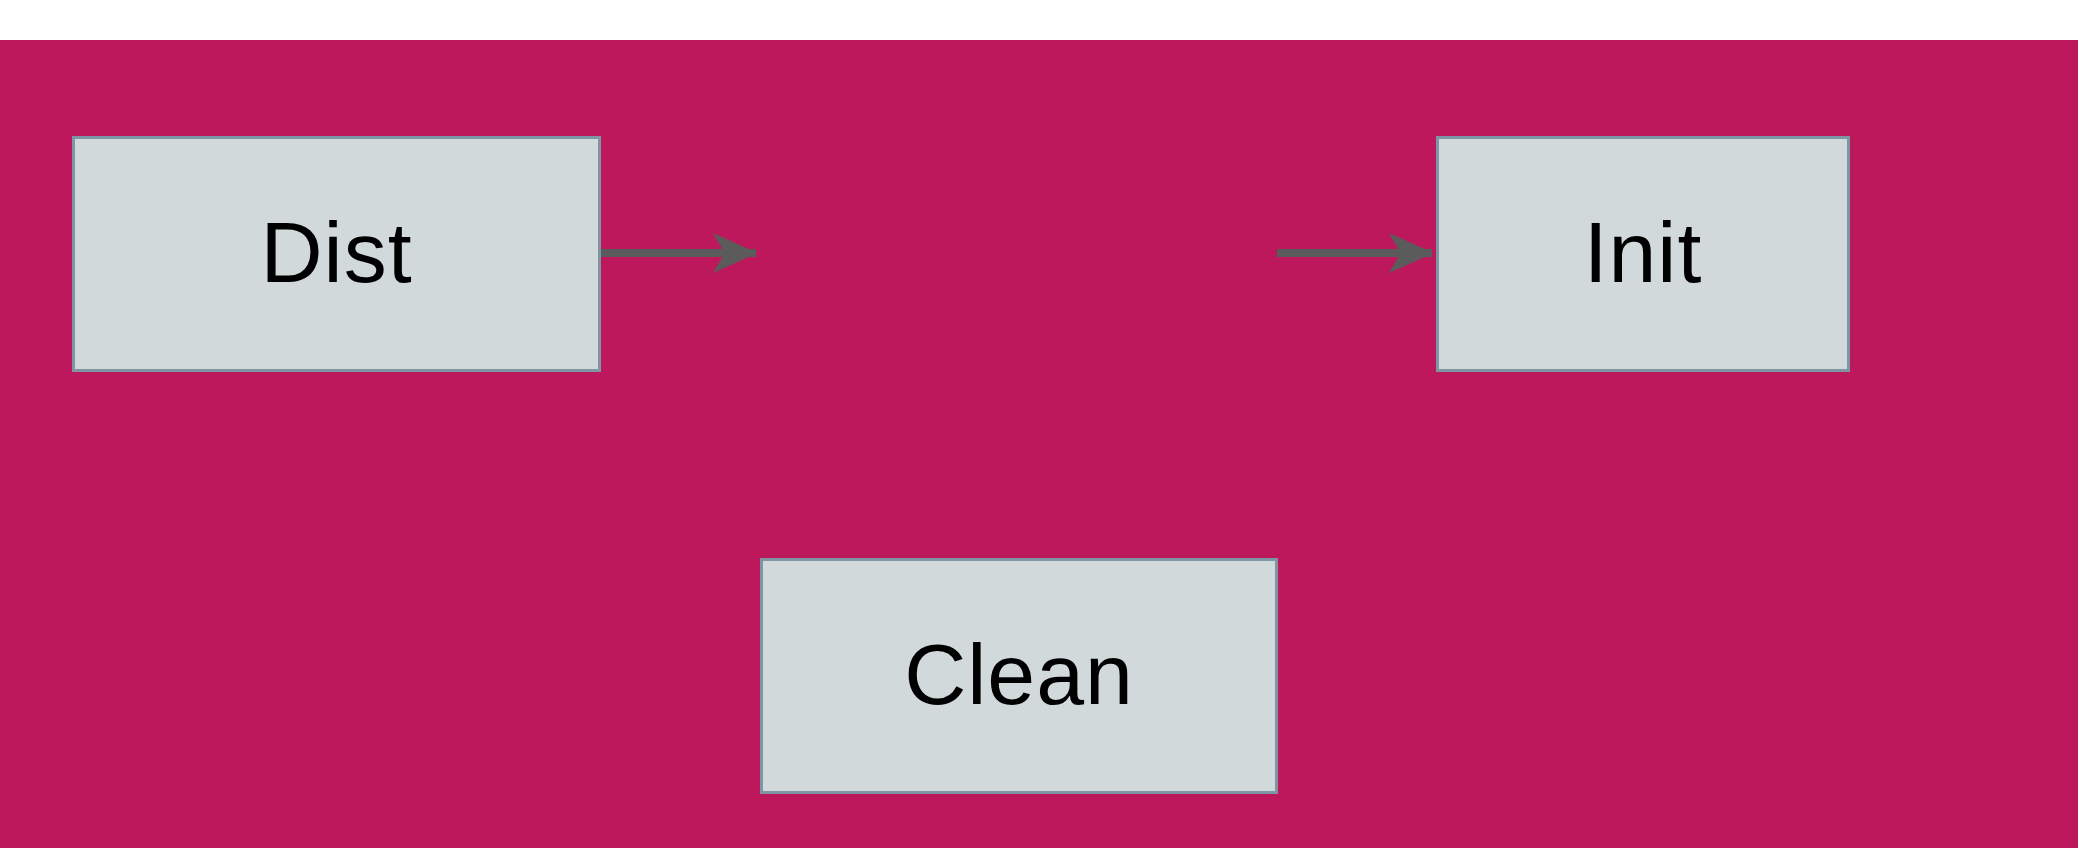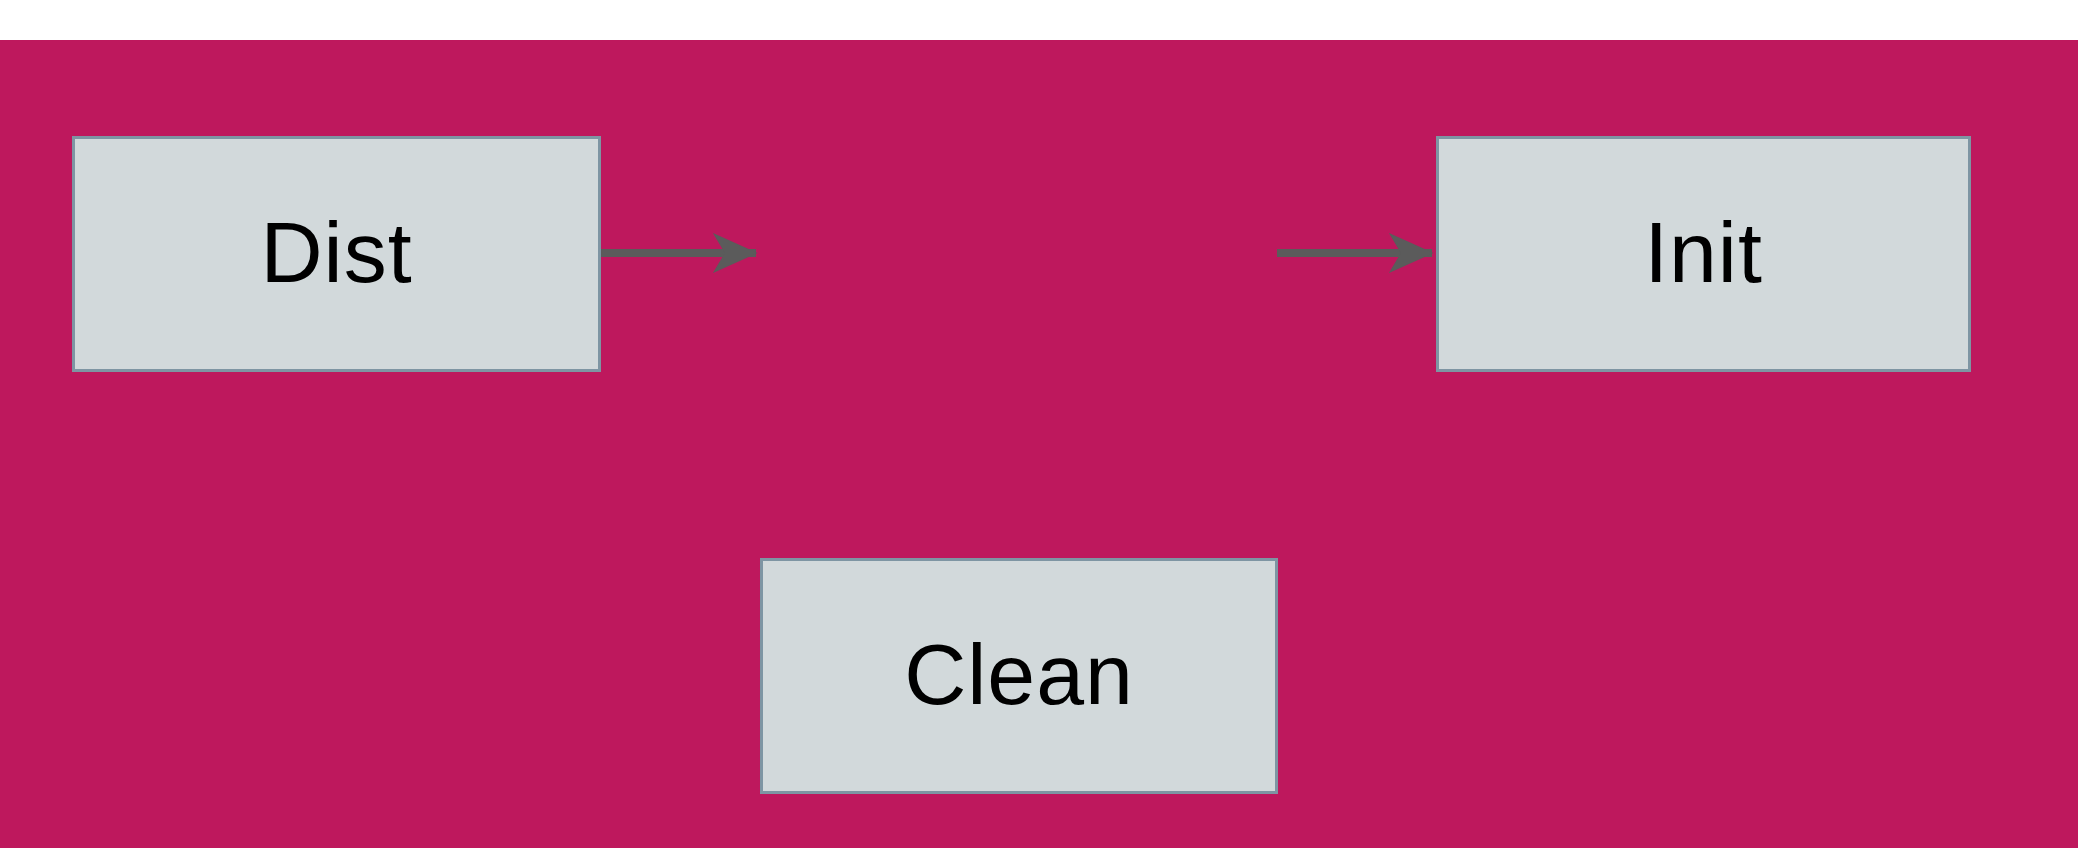--- a/index.html
+++ b/index.html
@@ -56,21 +56,21 @@
     </defs>
     <line stroke-width="8" marker-end="url(#arrowhead)" x1="601" y1="213" x2="756" y2="213" stroke="#5b5b5b"></line>
     <line stroke-width="8" marker-end="url(#arrowhead)" x1="1277" y1="213" x2="1432" y2="213" stroke="#5b5b5b"></line>
   </svg>
 
   <div class="node" style="left: 72px; top: 96px; width: 529px; height: 236px; background: rgb(210, 217, 219); border-color: rgb(126, 149, 163);">
     <span class="node-label" style="color: rgb(0, 0, 0);">Dist</span>
   </div>
 
 
-  <div class="node" style="left: 1436px; top: 96px; width: 535px; height: 236px; background: rgb(210, 217, 219); border-color: rgb(126, 149, 163);">
+  <div class="node" style="left: 1436px; top: 96px; width: 414px; height: 236px; background: rgb(210, 217, 219); border-color: rgb(126, 149, 163);">
     <span class="node-label" style="color: rgb(0, 0, 0);">Init</span>
   </div>
 
   <div class="node" style="left: 760px; top: 518px; width: 518px; height: 236px; background: rgb(210, 217, 219); border-color: rgb(126, 149, 163);">
     <span class="node-label" style="color: rgb(0, 0, 0);">Clean</span>
   </div>
 
 </div>
 
 </body></html>

